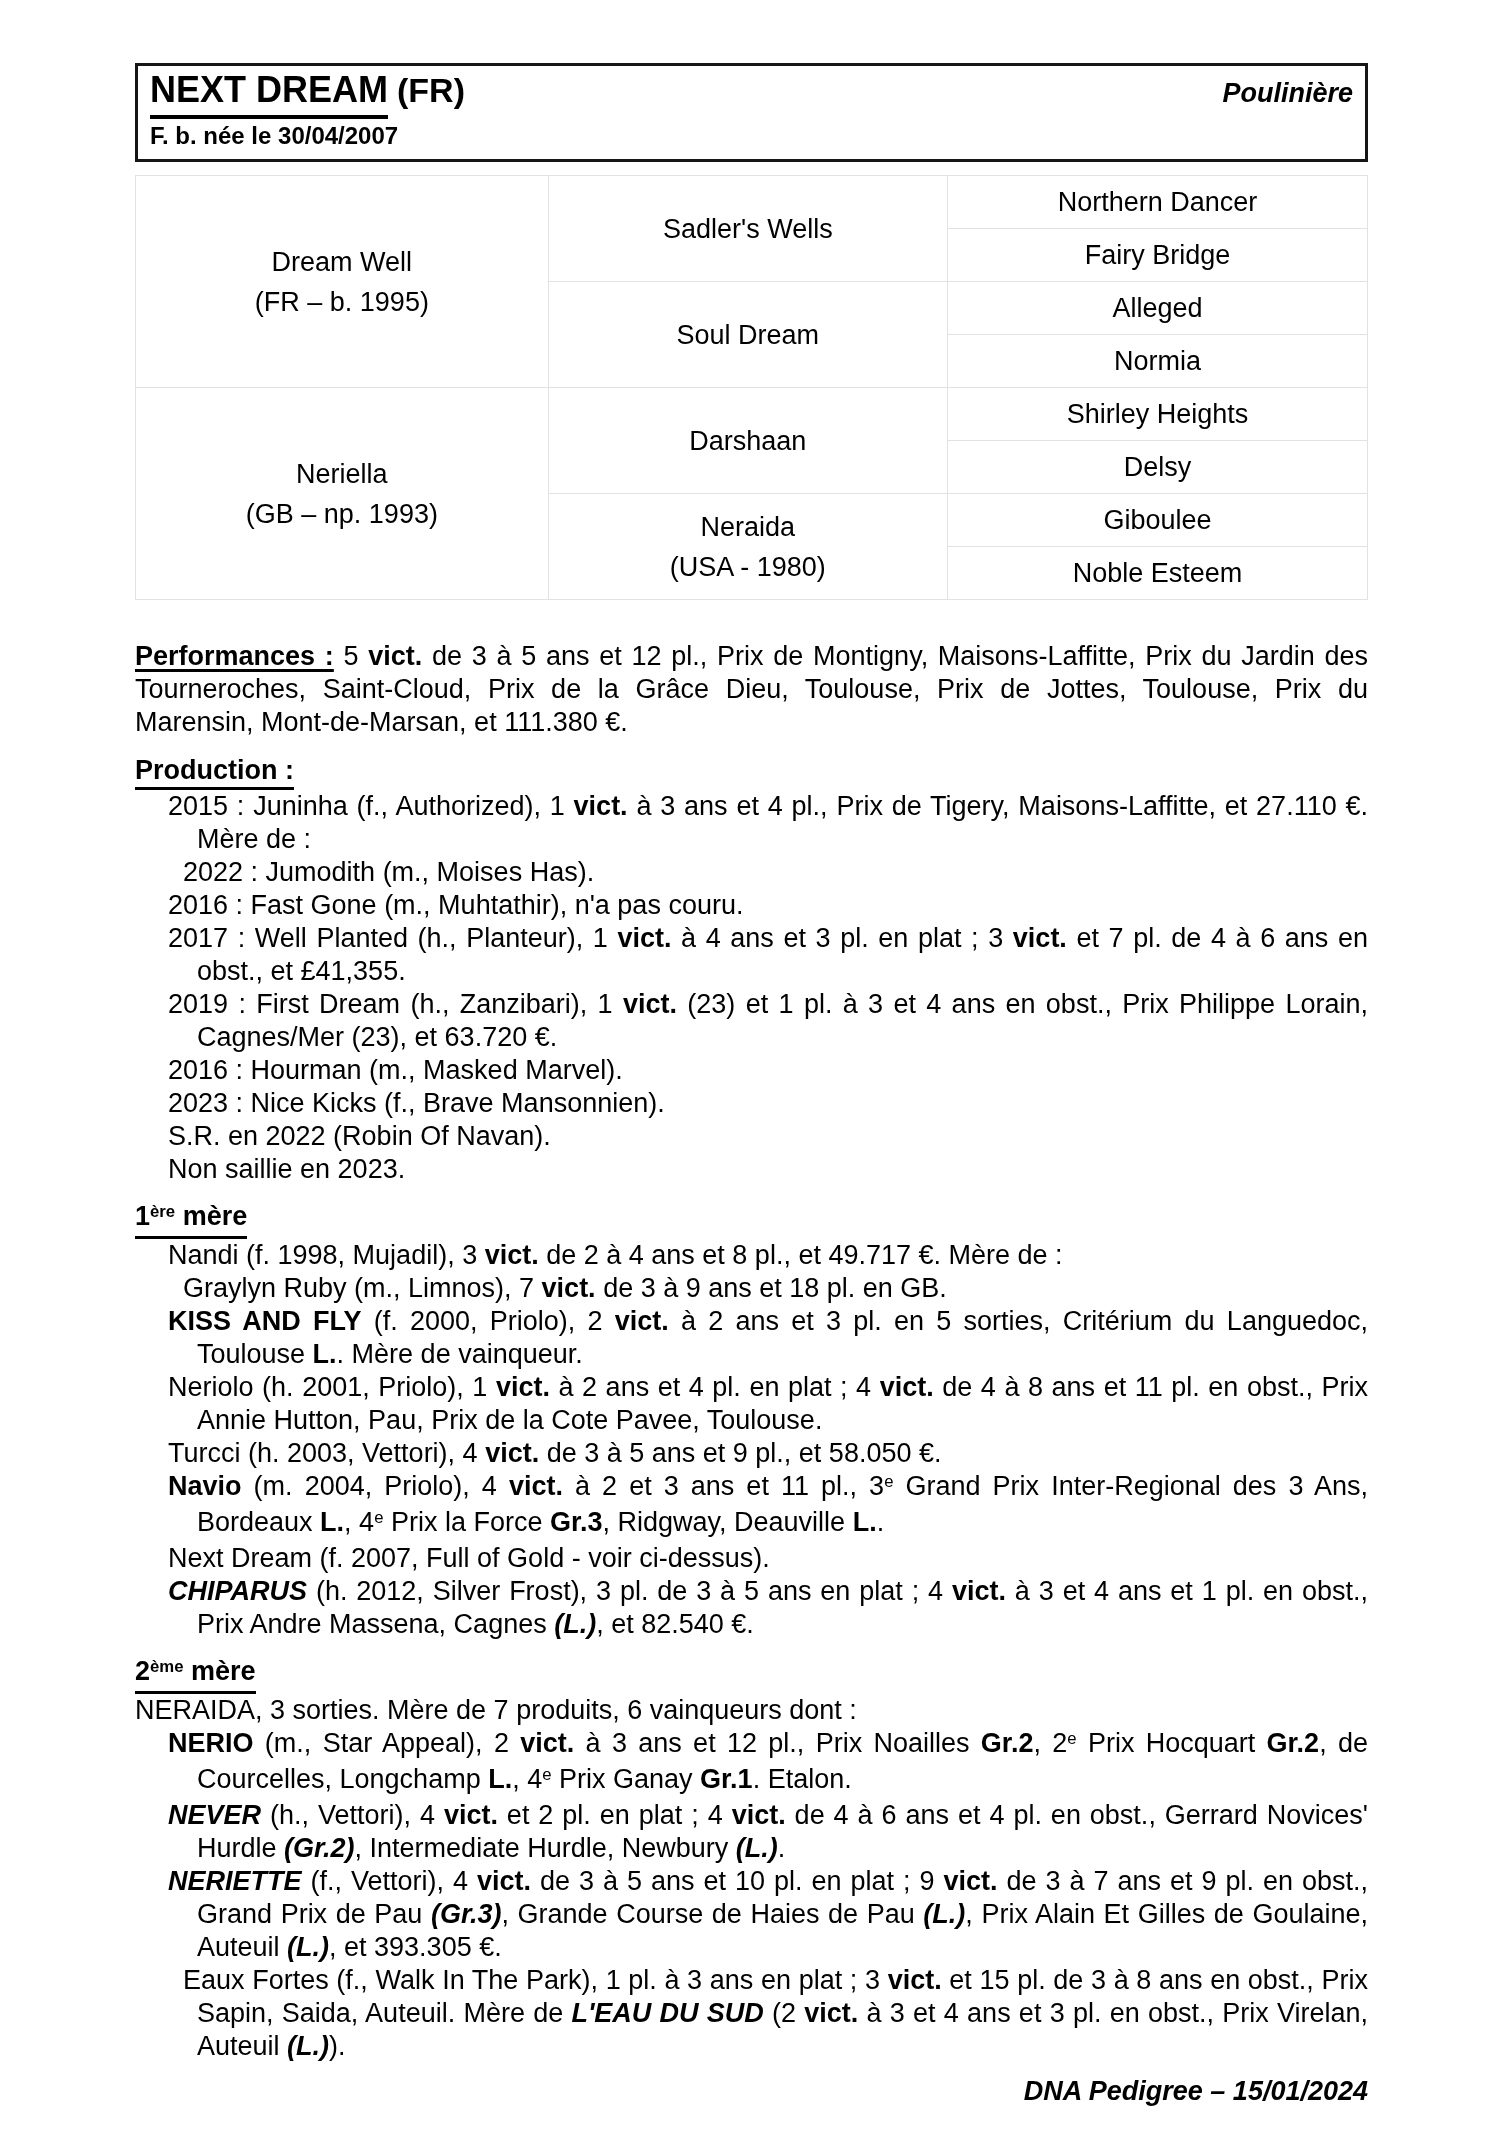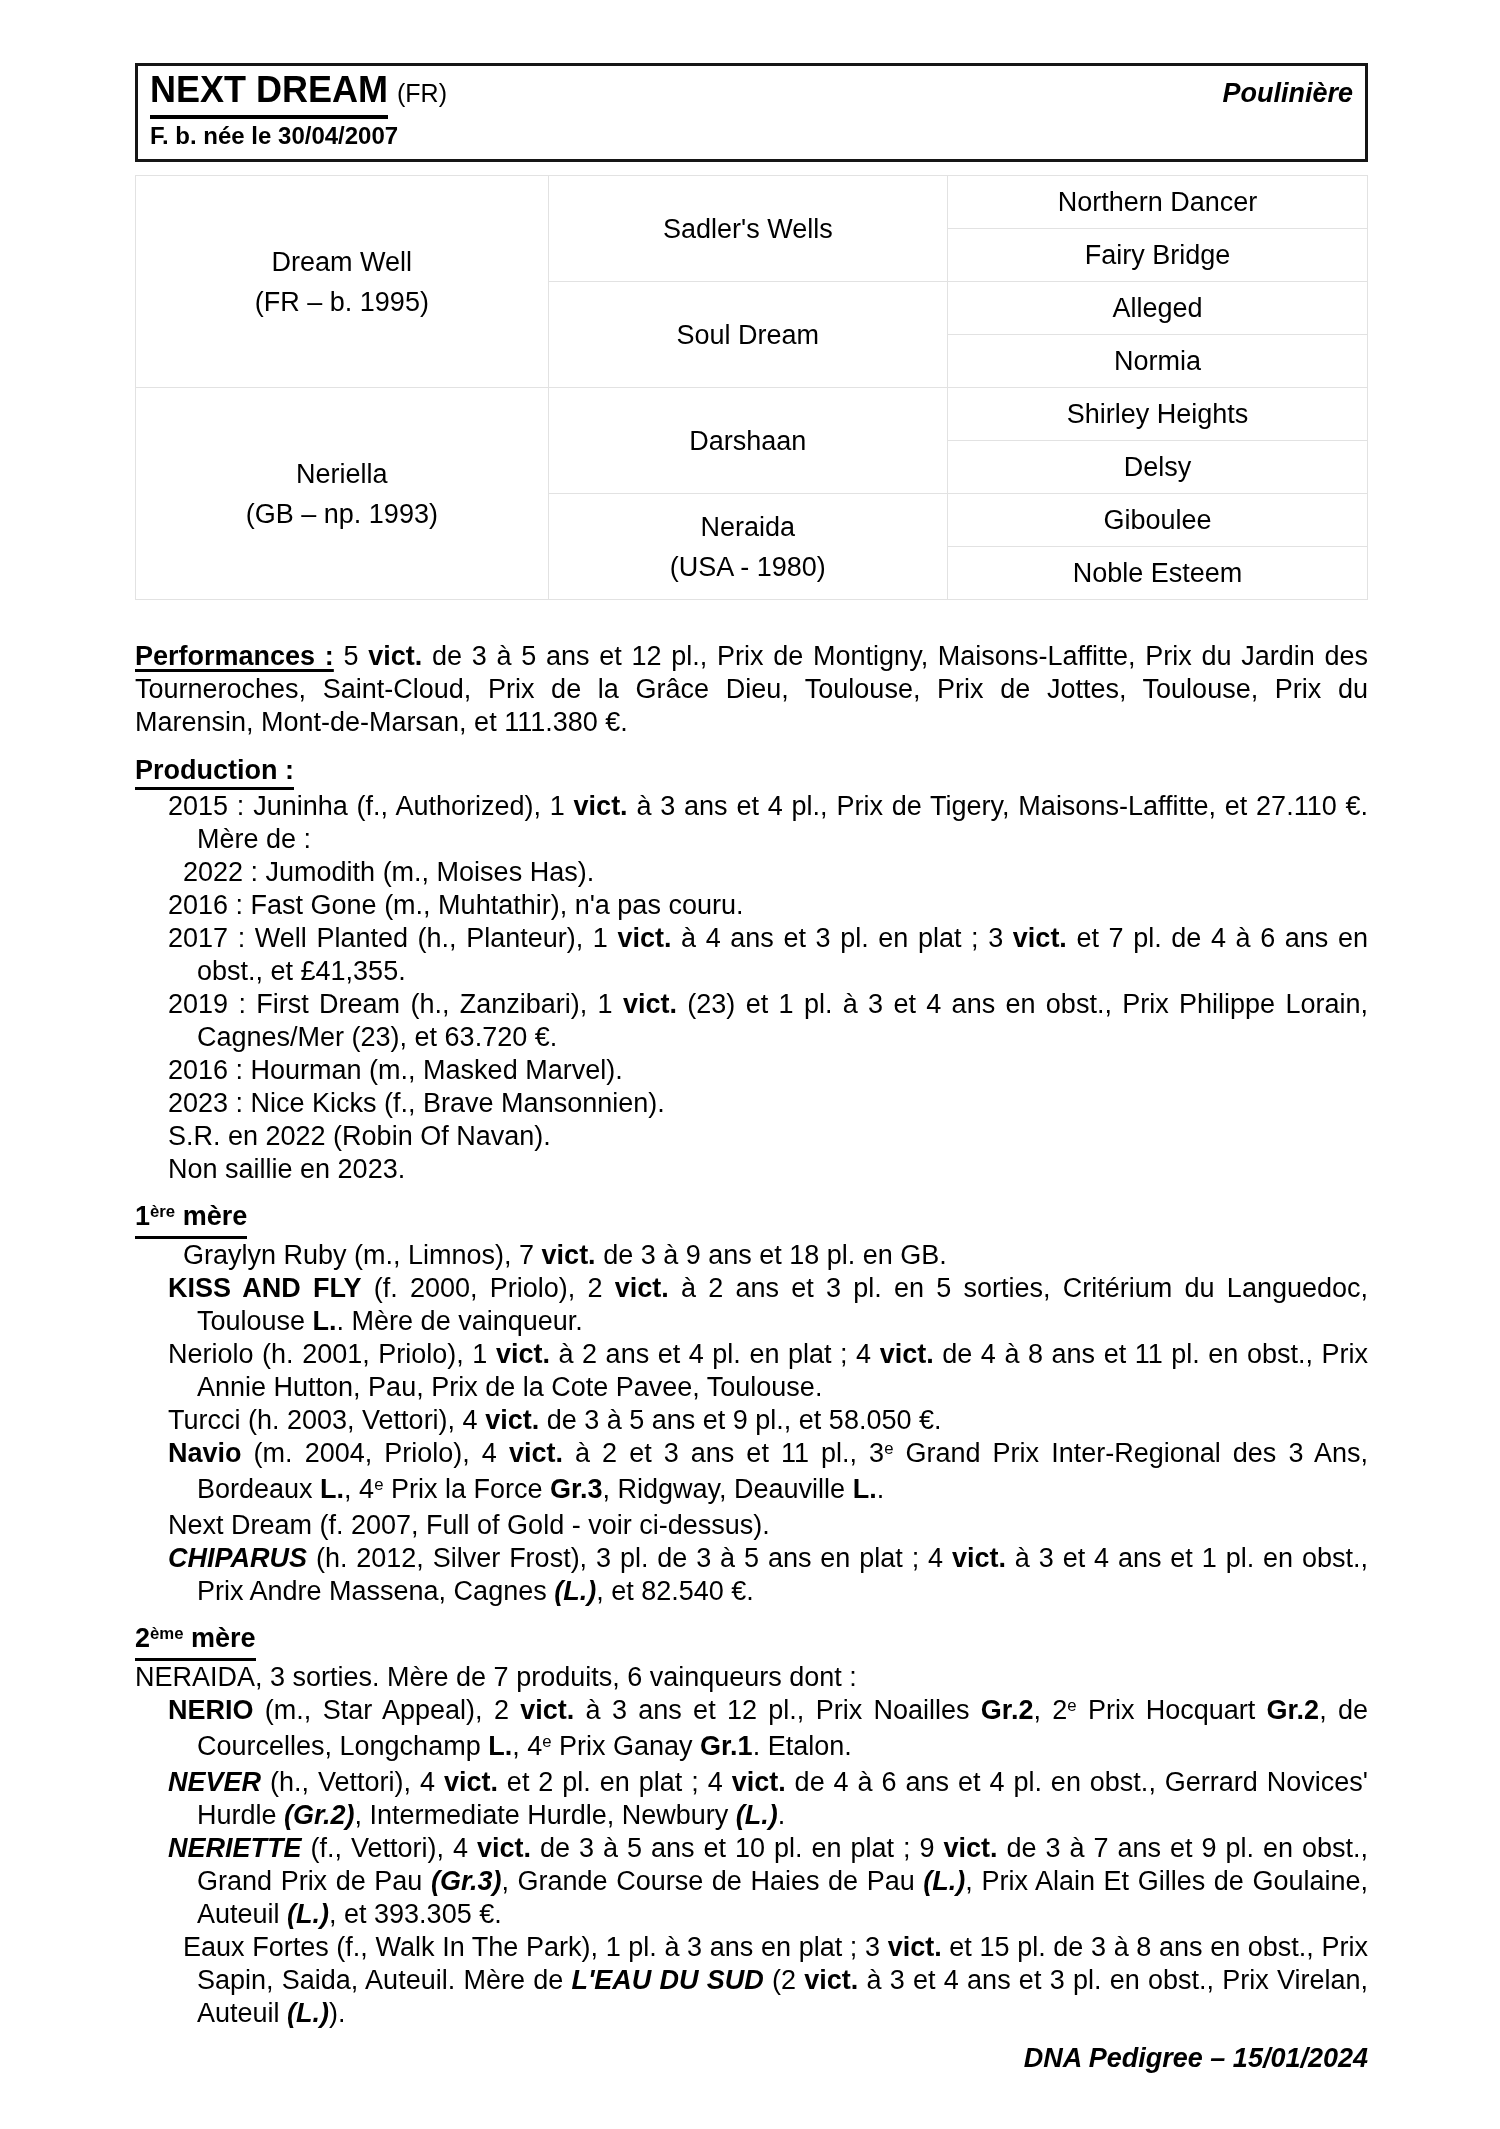--- a/index.html
+++ b/index.html
@@ -6,21 +6,21 @@
   .page{
     position:relative;width:1500px;height:2129px;overflow:hidden;background:#fff;color:#000;
     font-family:"Liberation Sans",sans-serif;font-size:27px;line-height:33px;
     box-sizing:border-box;padding:63px 132px 0 135px;
   }
   
   .hdr-box{border:3px solid #161616;box-sizing:border-box;padding:3px 12px 7px 12px;}
   .hdr-row1{display:flex;justify-content:space-between;align-items:baseline;}
   .hdr-title{font-size:36px;font-weight:bold;line-height:42px;white-space:nowrap;}
   .hdr-title .nm{display:inline-block;border-bottom:4px solid #000;padding-bottom:4px;}
-  .hdr-title .sfx{font-weight:normal;font-size:25px;margin-left:9px;}
+  .hdr-title .sfx{font-weight:bold;font-size:34px;margin-left:9px;}
   .hdr-tag{font-size:27px;font-weight:bold;font-style:italic;}
   .hdr-sub{font-size:24px;font-weight:bold;line-height:33px;}
   
   table.ped{width:100%;border-collapse:collapse;margin-top:13px;table-layout:fixed;}
   table.ped col.c1{width:33.5%;} table.ped col.c2{width:32.4%;} table.ped col.c3{width:34.1%;}
   .ped tr{height:53px;}
   .ped td{border:1px solid #e2e2e2;text-align:center;vertical-align:middle;line-height:40px;font-size:27px;padding:0;}
   
   .para{text-align:justify;}
   .ind1{padding-left:62px;text-indent:-29px;}
@@ -133,20 +133,21 @@
   <div class="para ind1"><span>2017 : Well Planted (h., Planteur), 1 </span><span class="b">vict.</span><span> à 4 ans et 3 pl. en plat ; 3 </span><span class="b">vict.</span><span> et 7 pl. de 4 à 6 ans en obst., et £41,355.</span></div>
   <div class="para ind1"><span>2019 : First Dream (h., Zanzibari), 1 </span><span class="b">vict.</span><span> (23) et 1 pl. à 3 et 4 ans en obst., Prix Philippe Lorain, Cagnes/Mer (23), et 63.720 €.</span></div>
   <div class="para ind1"><span>2016 : Hourman (m., Masked Marvel).</span></div>
   <div class="para ind1"><span>2023 : Nice Kicks (f., Brave Mansonnien).</span></div>
   <div class="para ind1"><span>S.R. en 2022 (Robin Of Navan).</span></div>
   <div class="para ind1"><span>Non saillie en 2023.</span></div>
 
   <div class="mt-mere">
     <span class="hu"><span class="b">1</span><span class="b sup">ère</span><span class="b"> mère</span></span>
   </div>
+  <div class="para ind1"><span>Nandi (f. 1998, Mujadil), 3 </span><span class="b">vict.</span><span> de 2 à 4 ans et 8 pl., et 49.717 €. Mère de :</span></div>
   <div class="para ind2"><span>Graylyn Ruby (m., Limnos), 7 </span><span class="b">vict.</span><span> de 3 à 9 ans et 18 pl. en GB.</span></div>
   <div class="para ind1"><span class="b">KISS AND FLY</span><span> (f. 2000, Priolo), 2 </span><span class="b">vict.</span><span> à 2 ans et 3 pl. en 5 sorties, Critérium du Languedoc, Toulouse </span><span class="b">L.</span><span>. Mère de vainqueur.</span></div>
   <div class="para ind1"><span>Neriolo (h. 2001, Priolo), 1 </span><span class="b">vict.</span><span> à 2 ans et 4 pl. en plat ; 4 </span><span class="b">vict.</span><span> de 4 à 8 ans et 11 pl. en obst., Prix Annie Hutton, Pau, Prix de la Cote Pavee, Toulouse.</span></div>
   <div class="para ind1"><span>Turcci (h. 2003, Vettori), 4 </span><span class="b">vict.</span><span> de 3 à 5 ans et 9 pl., et 58.050 €.</span></div>
   <div class="para ind1"><span class="b">Navio</span><span> (m. 2004, Priolo), 4 </span><span class="b">vict.</span><span> à 2 et 3 ans et 11 pl., 3</span><span class="sup">e</span><span> Grand Prix Inter-Regional des 3 Ans, Bordeaux </span><span class="b">L.</span><span>, 4</span><span class="sup">e</span><span> Prix la Force </span><span class="b">Gr.3</span><span>, Ridgway, Deauville </span><span class="b">L.</span><span>.</span></div>
   <div class="para ind1"><span>Next Dream (f. 2007, Full of Gold - voir ci-dessus).</span></div>
   <div class="para ind1"><span class="b i">CHIPARUS</span><span> (h. 2012, Silver Frost), 3 pl. de 3 à 5 ans en plat ; 4 </span><span class="b">vict.</span><span> à 3 et 4 ans et 1 pl. en obst., Prix Andre Massena, Cagnes </span><span class="b i">(L.)</span><span>, et 82.540 €.</span></div>
 
   <div class="mt-mere">
     <span class="hu"><span class="b">2</span><span class="b sup">ème</span><span class="b"> mère</span></span>

